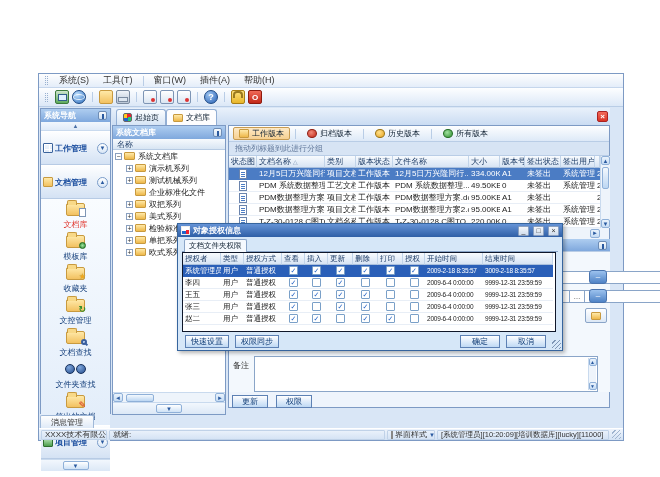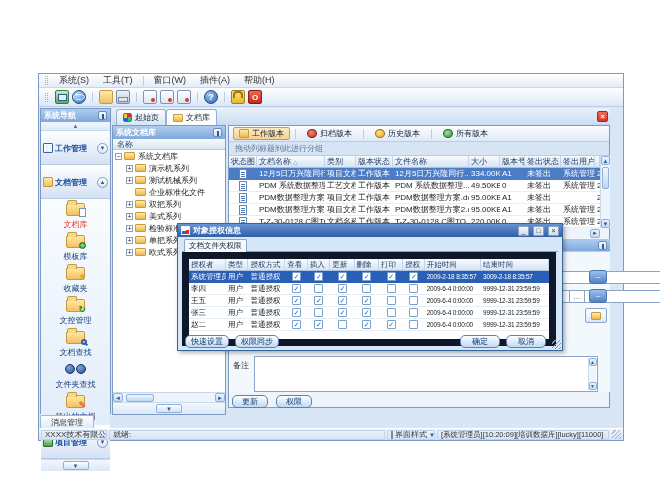--- a/index.html
+++ b/index.html
@@ -153,35 +153,35 @@
            background:linear-gradient(180deg,#9cc2ee,#4f83c6);color:#fff;font-size:8px;display:flex;align-items:center;justify-content:center;line-height:1;}
   .dots{position:absolute;width:16px;height:13px;background:#fff;border:1px solid #8aa5c8;font-size:7px;color:#333;
         display:flex;align-items:center;justify-content:center;}
   .openfolderbtn{position:absolute;width:22px;height:15px;border:1px solid #8aa5c8;border-radius:2px;
                  background:linear-gradient(180deg,#fff,#dce8f6);display:flex;align-items:center;justify-content:center;}
   .remarklbl{position:absolute;font-size:8px;color:#333;}
   .remark{position:absolute;background:#fff;border:1px solid #8aa5c8;}
   .rscroll{position:absolute;right:1px;top:1px;bottom:1px;width:8px;background:#eef4fb;border-left:1px solid #c9daee;
            display:flex;flex-direction:column;justify-content:space-between;align-items:center;}
   .rscroll .sbtn{width:8px;height:8px;font-size:5px;}
-  .xpbtn{position:absolute;height:13px;border:1px solid #5d81b4;border-radius:5px;background:linear-gradient(180deg,#fefeff,#bfd9f4);
+  .xpbtn{position:absolute;height:13px;border:1px solid #5d81b4;border-radius:0;background:linear-gradient(180deg,#fefeff,#bfd9f4);
          color:#0c3a75;font-size:8px;display:flex;align-items:center;justify-content:center;}
 
   
   .dialog{left:177px;top:194px;width:386px;height:128px;border:1px solid #36659e;background:#d6e7f8;
           box-shadow:2px 2px 4px rgba(0,0,0,.3);z-index:50;}
   .dlg-title{height:13px;background:linear-gradient(180deg,#6593d6,#2f5fa6);display:flex;align-items:center;gap:3px;padding:0 3px;}
   .dlg-title .t{flex:1;color:#fff;font-weight:bold;font-size:8px;white-space:nowrap;overflow:hidden;}
   .dlg-ico{width:9px;height:9px;background:conic-gradient(#fff 0 25%,#e23 0 50%,#26c 0 75%,#fff 0);border:1px solid #eee;}
   .winbtn{width:11px;height:10px;background:linear-gradient(180deg,#f4f7fb,#cfdcec);border:1px solid #8aa0c0;border-radius:1px;
           color:#333;font-size:7px;display:flex;align-items:center;justify-content:center;line-height:1;margin-left:1px;}
   .dlg-tabstrip{position:absolute;left:4px;top:14px;height:14px;right:4px;border-bottom:1px solid #8aa5c8;}
   .dlg-tab{position:absolute;left:2px;top:1px;height:13px;padding:0 4px;background:#f5f9fe;border:1px solid #8aa5c8;border-bottom:none;
            border-radius:2px 2px 0 0;font-size:7.5px;color:#123;display:flex;align-items:center;}
-  .dgrid{position:absolute;left:4px;top:28px;width:374px;height:94px;border:7px solid #0f172a;background:#fff;overflow:hidden;}
+  .dgrid{position:absolute;left:4px;top:28px;width:374px;height:80px;border:1px solid #0f172a;background:#fff;overflow:hidden;}
   .drow{display:flex;height:12px;}
   .dh{background:linear-gradient(180deg,#f8fbfe,#d7e4f4);border-right:1px solid #c2d4e9;border-bottom:1px solid #aac0dd;
       color:#1e3c66;font-size:7.5px;display:flex;align-items:center;padding:0 2px;white-space:nowrap;overflow:hidden;}
   .dc{border-bottom:1px solid #e8eef6;font-size:7.5px;color:#222;display:flex;align-items:center;padding:0 2px;
       white-space:nowrap;overflow:hidden;background:#fff;}
   .dc.time{font-size:6.5px;letter-spacing:-0.2px;}
   .drow.sel .dc{background:#2a5fb8;color:#fff;border-bottom-color:#2a5fb8;}
   .cb{width:9px;height:9px;background:#fff;border:1px solid #7aa0c8;border-radius:1px;font-size:7px;line-height:7px;
       color:#2563c4;text-align:center;font-weight:bold;margin:0 auto;}
   .dgrip{position:absolute;right:1px;bottom:1px;width:9px;height:9px;

